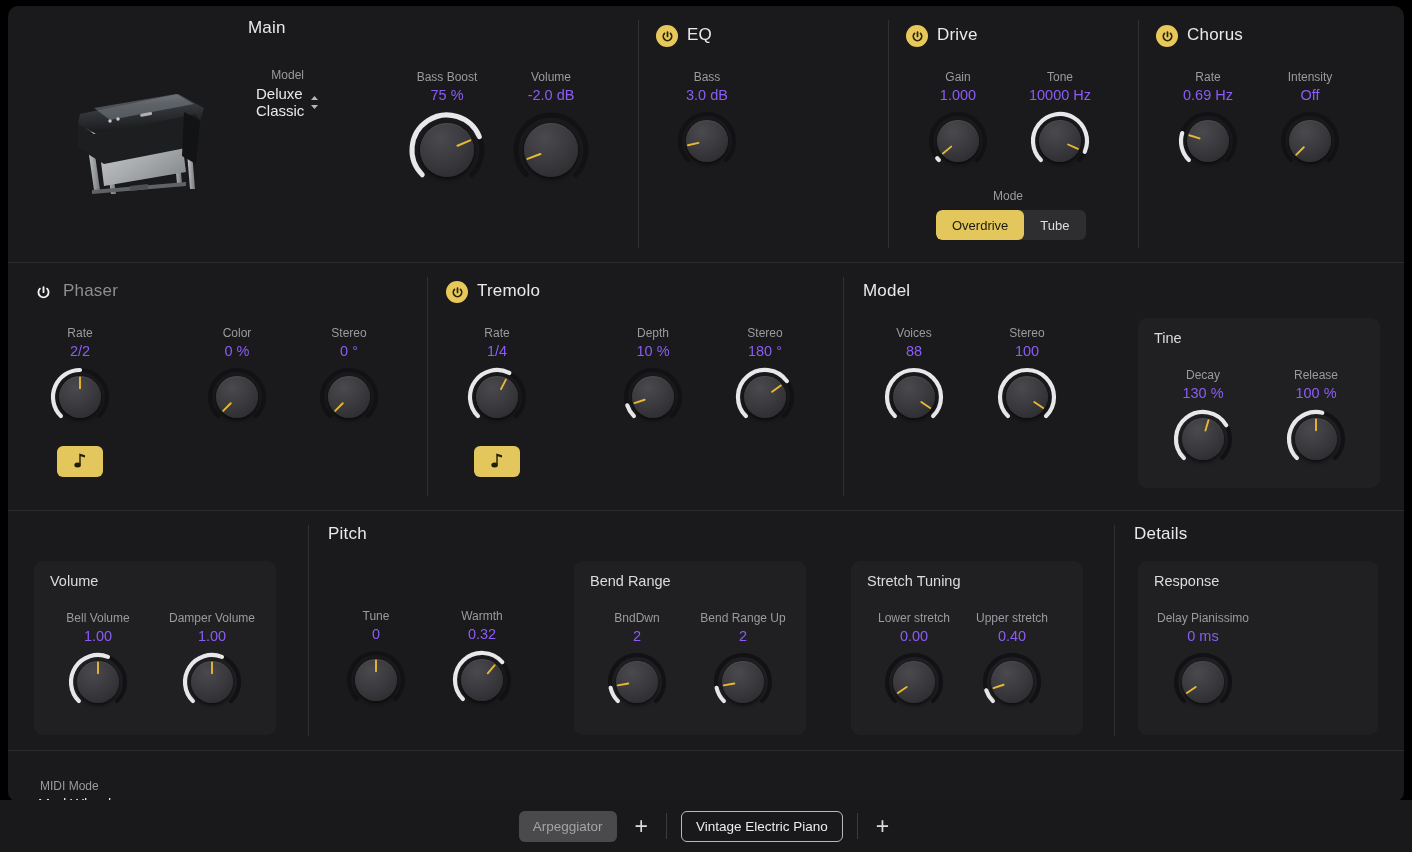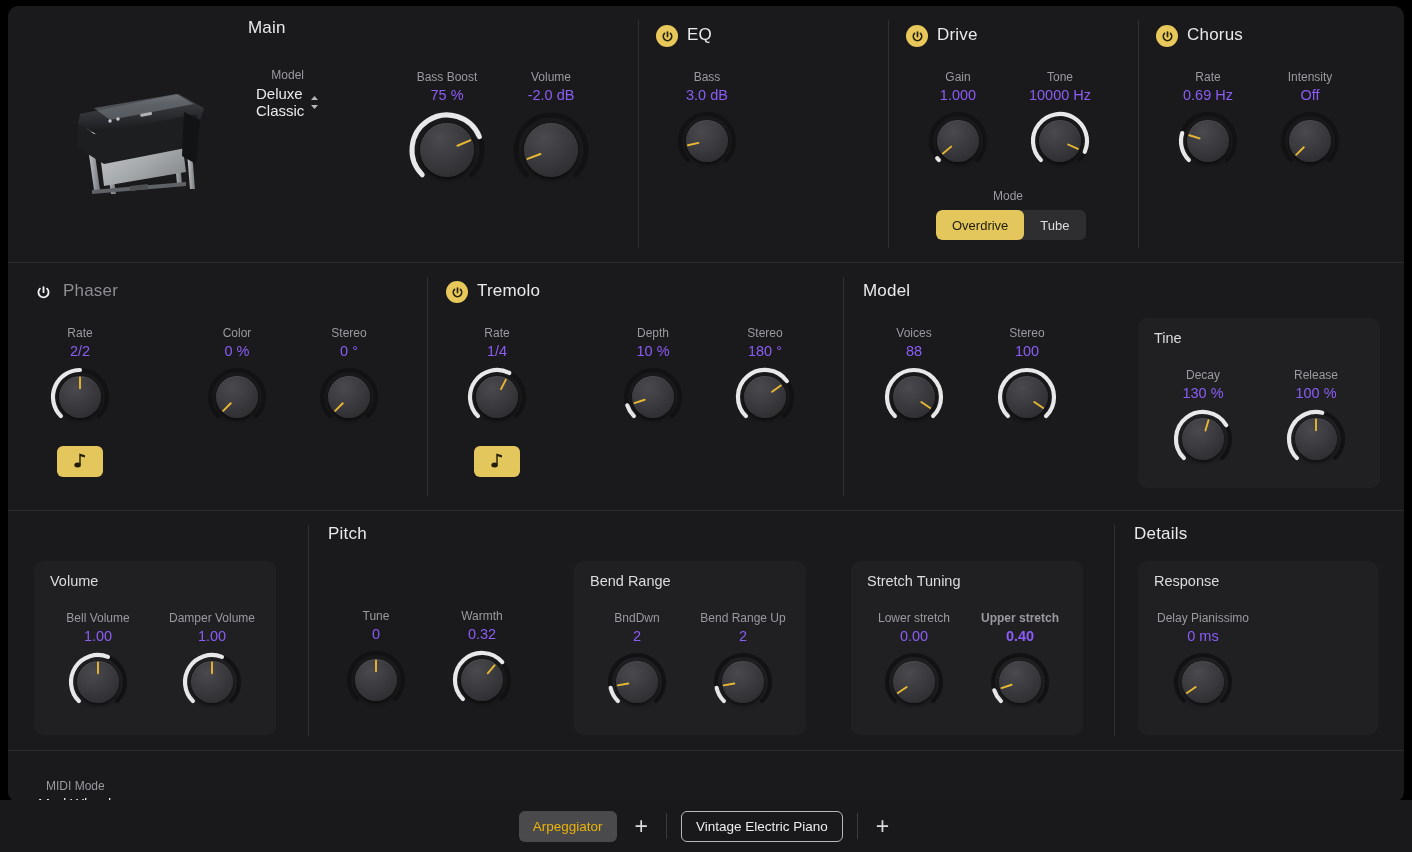--- a/index.html
+++ b/index.html
@@ -137,21 +137,21 @@
   
   .piano { position: absolute; }
 
   
   .toolbar {
     position: absolute; left: 0; bottom: 0; width: 1412px; height: 52px;
     background: #19191b;
     display: flex; align-items: center; justify-content: center; gap: 14px;
   }
   .tb-btn {
-    background: #4a4a4d; color: #eab308; border: 0;
+    background: #4a4a4d; color: #a3a3a3; border: 0;
     font-family: inherit; font-size: 13.5px;
     height: 31px; padding: 0 14px; border-radius: 6px; cursor: pointer;
   }
   .tb-btn.outline {
     background: transparent; border: 1px solid #b9b9bd; color: #ececed;
   }
   .tb-plus {
     background: transparent; border: 0; color: #dcdcdf;
     font-size: 23px; line-height: 1; cursor: pointer; padding: 0 4px;
     font-family: inherit;
@@ -679,21 +679,21 @@
           <span class="knob" style="width: 62px; height: 62px;">
               <svg width="62" height="62" viewBox="0 0 62 62">
                 <path d="M 11.91 50.09 A 27 27 0 1 1 50.09 50.09" stroke="#121214" stroke-width="4.2" fill="none" stroke-linecap="round"></path>
               </svg>
               <span class="cap" style="width: 42px; height: 42px; left: 10px; top: 10px;"></span>
               <svg width="62" height="62" viewBox="0 0 62 62" style="position: absolute; left: 0px; top: 0px;">
                 <line x1="23.71" y1="35.96" x2="14.85" y2="41.98" stroke="#e8b833" stroke-width="1.9" stroke-linecap="round"></line>
               </svg>
             </span>
         </div>
-        <div class="knob-wrap" style="left:116px; top:50px; width:106px;font-weight:bold;">
+        <div class="knob-wrap" style="left:108px; top:50px; width:106px;">
           <span class="k-label">Upper stretch</span>
           <span class="k-value">0.40</span>
           <span class="knob" style="width: 62px; height: 62px;">
               <svg width="62" height="62" viewBox="0 0 62 62">
                 <path d="M 11.91 50.09 A 27 27 0 1 1 50.09 50.09" stroke="#121214" stroke-width="4.2" fill="none" stroke-linecap="round"></path>
                 <path d="M 11.91 50.09 A 27 27 0 0 1 5.32 39.34" stroke="#e8e8ea" stroke-width="4.2" fill="none" stroke-linecap="round"></path>
               </svg>
               <span class="cap" style="width: 42px; height: 42px; left: 10px; top: 10px;"></span>
               <svg width="62" height="62" viewBox="0 0 62 62" style="position: absolute; left: 0px; top: 0px;">
                 <line x1="22.61" y1="33.73" x2="12.43" y2="37.04" stroke="#e8b833" stroke-width="1.9" stroke-linecap="round"></line>
@@ -717,21 +717,21 @@
               <span class="cap" style="width: 42px; height: 42px; left: 10px; top: 10px;"></span>
               <svg width="62" height="62" viewBox="0 0 62 62" style="position: absolute; left: 0px; top: 0px;">
                 <line x1="23.71" y1="35.96" x2="14.85" y2="41.98" stroke="#e8b833" stroke-width="1.9" stroke-linecap="round"></line>
               </svg>
             </span>
         </div>
       </div>
     </div>
 
     <div class="row row4">
-      <span class="midi-label" style="left:38px; top:28px;text-align:center;">MIDI Mode</span>
+      <span class="midi-label" style="left:32px; top:28px;text-align:center;">MIDI Mode</span>
       <span class="midi-value" style="left:30px; top:45px;">Mod Wheel</span>
     </div>
   </div>
 
   <div class="toolbar">
     <button class="tb-btn">Arpeggiator</button>
     <button class="tb-plus">+</button>
     <span class="tb-sep"></span>
     <button class="tb-btn outline">Vintage Electric Piano</button>
     <span class="tb-sep"></span>

